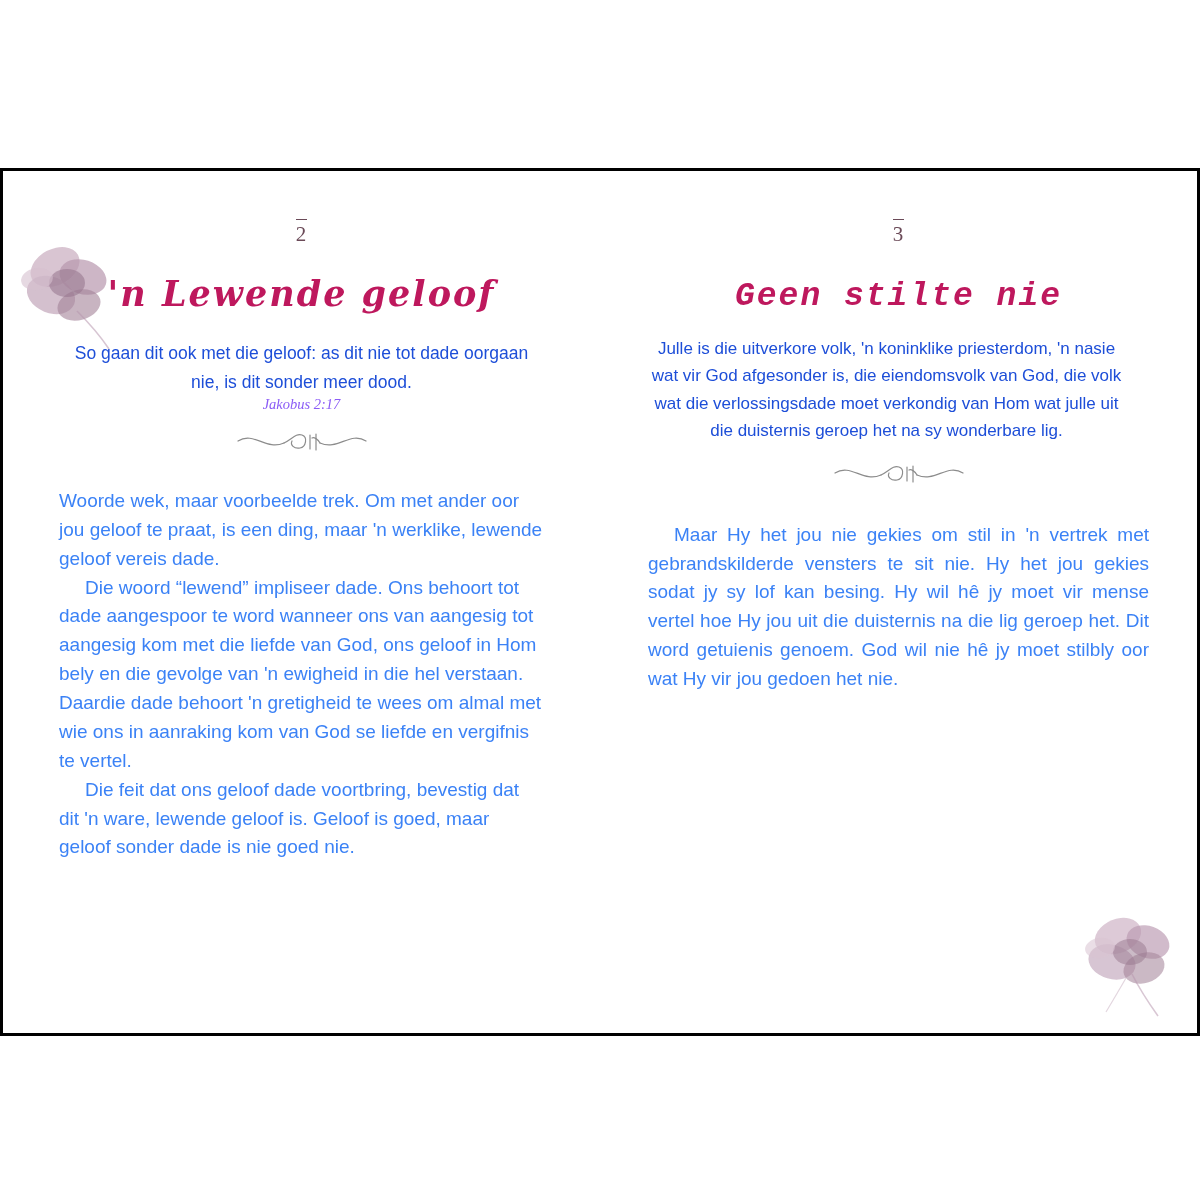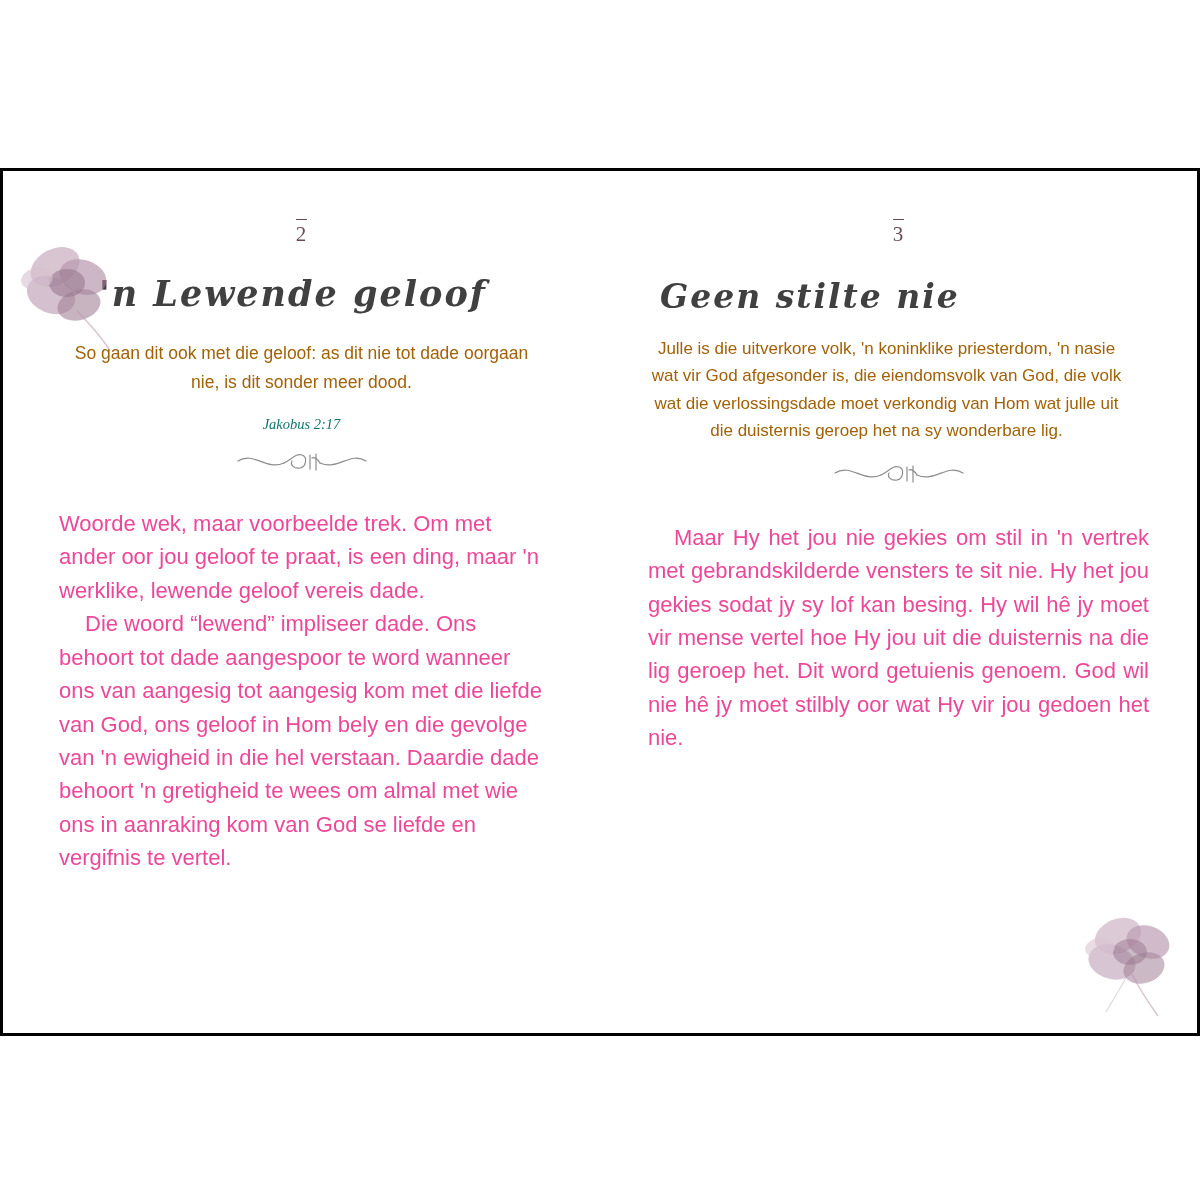--- a/index.html
+++ b/index.html
@@ -51,73 +51,74 @@
   }
   .chapter-num span {
     display: inline-block;
     border-top: 1.5px solid #6b4a58;
     padding-top: 3px;
     line-height: 1.1;
   }
 
   
   .chapter-title {
-    text-align: left;
+    text-align: center;
     font-family: "DejaVu Serif", serif;
     font-style: italic;
     font-weight: bold;
-    color: #404040;
+    color: #be185d;
     letter-spacing: 2px;
     line-height: 1.32;
   }
   .left .chapter-title {
     font-size: 35px;
     margin: 24px 96px 0 96px;
   }
   .right .chapter-title {
     font-size: 33px;
     margin: 28px 60px 0 60px;
+    font-family: Liberation Mono, monospace;
   }
 
   
   .quote {
     text-align: center;
     font-family: "Liberation Sans", sans-serif;
-    color: #a16207;
+    color: #1d4ed8;
     line-height: 1.62;
   }
   .left .quote {
     font-size: 17.5px;
     margin: 22px 62px 0 62px;
   }
   .right .quote {
     font-size: 17px;
     margin: 16px 68px 0 44px;
   }
   .reference {
     text-align: center;
     font-family: "Liberation Serif", serif;
     font-style: italic;
     font-size: 14.5px;
-    color: #0f766e;
-    margin-top: 20px;
+    color: #8b5cf6;
+    margin-top: 0;
   }
 
   
   .ornament {
     display: flex;
     justify-content: center;
     margin-top: 16px;
   }
 
   
   .body-text {
     font-family: "Liberation Sans", sans-serif;
-    color: #ec4899;
-    font-size: 22px;
+    color: #3b82f6;
+    font-size: 19px;
     line-height: 1.52;
   }
   .left .body-text {
     margin: 32px 56px 0 56px;
     text-align: left;
   }
   .right .body-text {
     margin: 34px 48px 0 48px;
     text-align: justify;
   }
@@ -187,20 +188,21 @@
             <path d="M78 6 L 78 20"></path>
             <path d="M84 5 L 84 21"></path>
             <path d="M88 14 C 86 10, 82 8, 80 9"></path>
           </g>
         </svg>
       </div>
 
       <div class="body-text">
         <p>Woorde wek, maar voorbeelde trek. Om met ander oor jou geloof te praat, is een ding, maar 'n werklike, lewende geloof vereis dade.</p>
         <p class="indent">Die woord “lewend” impliseer dade. Ons behoort tot dade aangespoor te word wanneer ons van aangesig tot aangesig kom met die liefde van God, ons geloof in Hom bely en die gevolge van 'n ewigheid in die hel verstaan. Daardie dade behoort 'n gretigheid te wees om almal met wie ons in aanraking kom van God se liefde en vergifnis te vertel.</p>
+        <p class="indent">Die feit dat ons geloof dade voortbring, bevestig dat dit 'n ware, lewende geloof is. Geloof is goed, maar geloof sonder dade is nie goed nie.</p>
       </div>
     </div>
 
     <div class="page-half right">
 
       <div class="chapter-num">
         <span>3</span>
       </div>
 
       <div class="chapter-title">Geen stilte nie</div>

